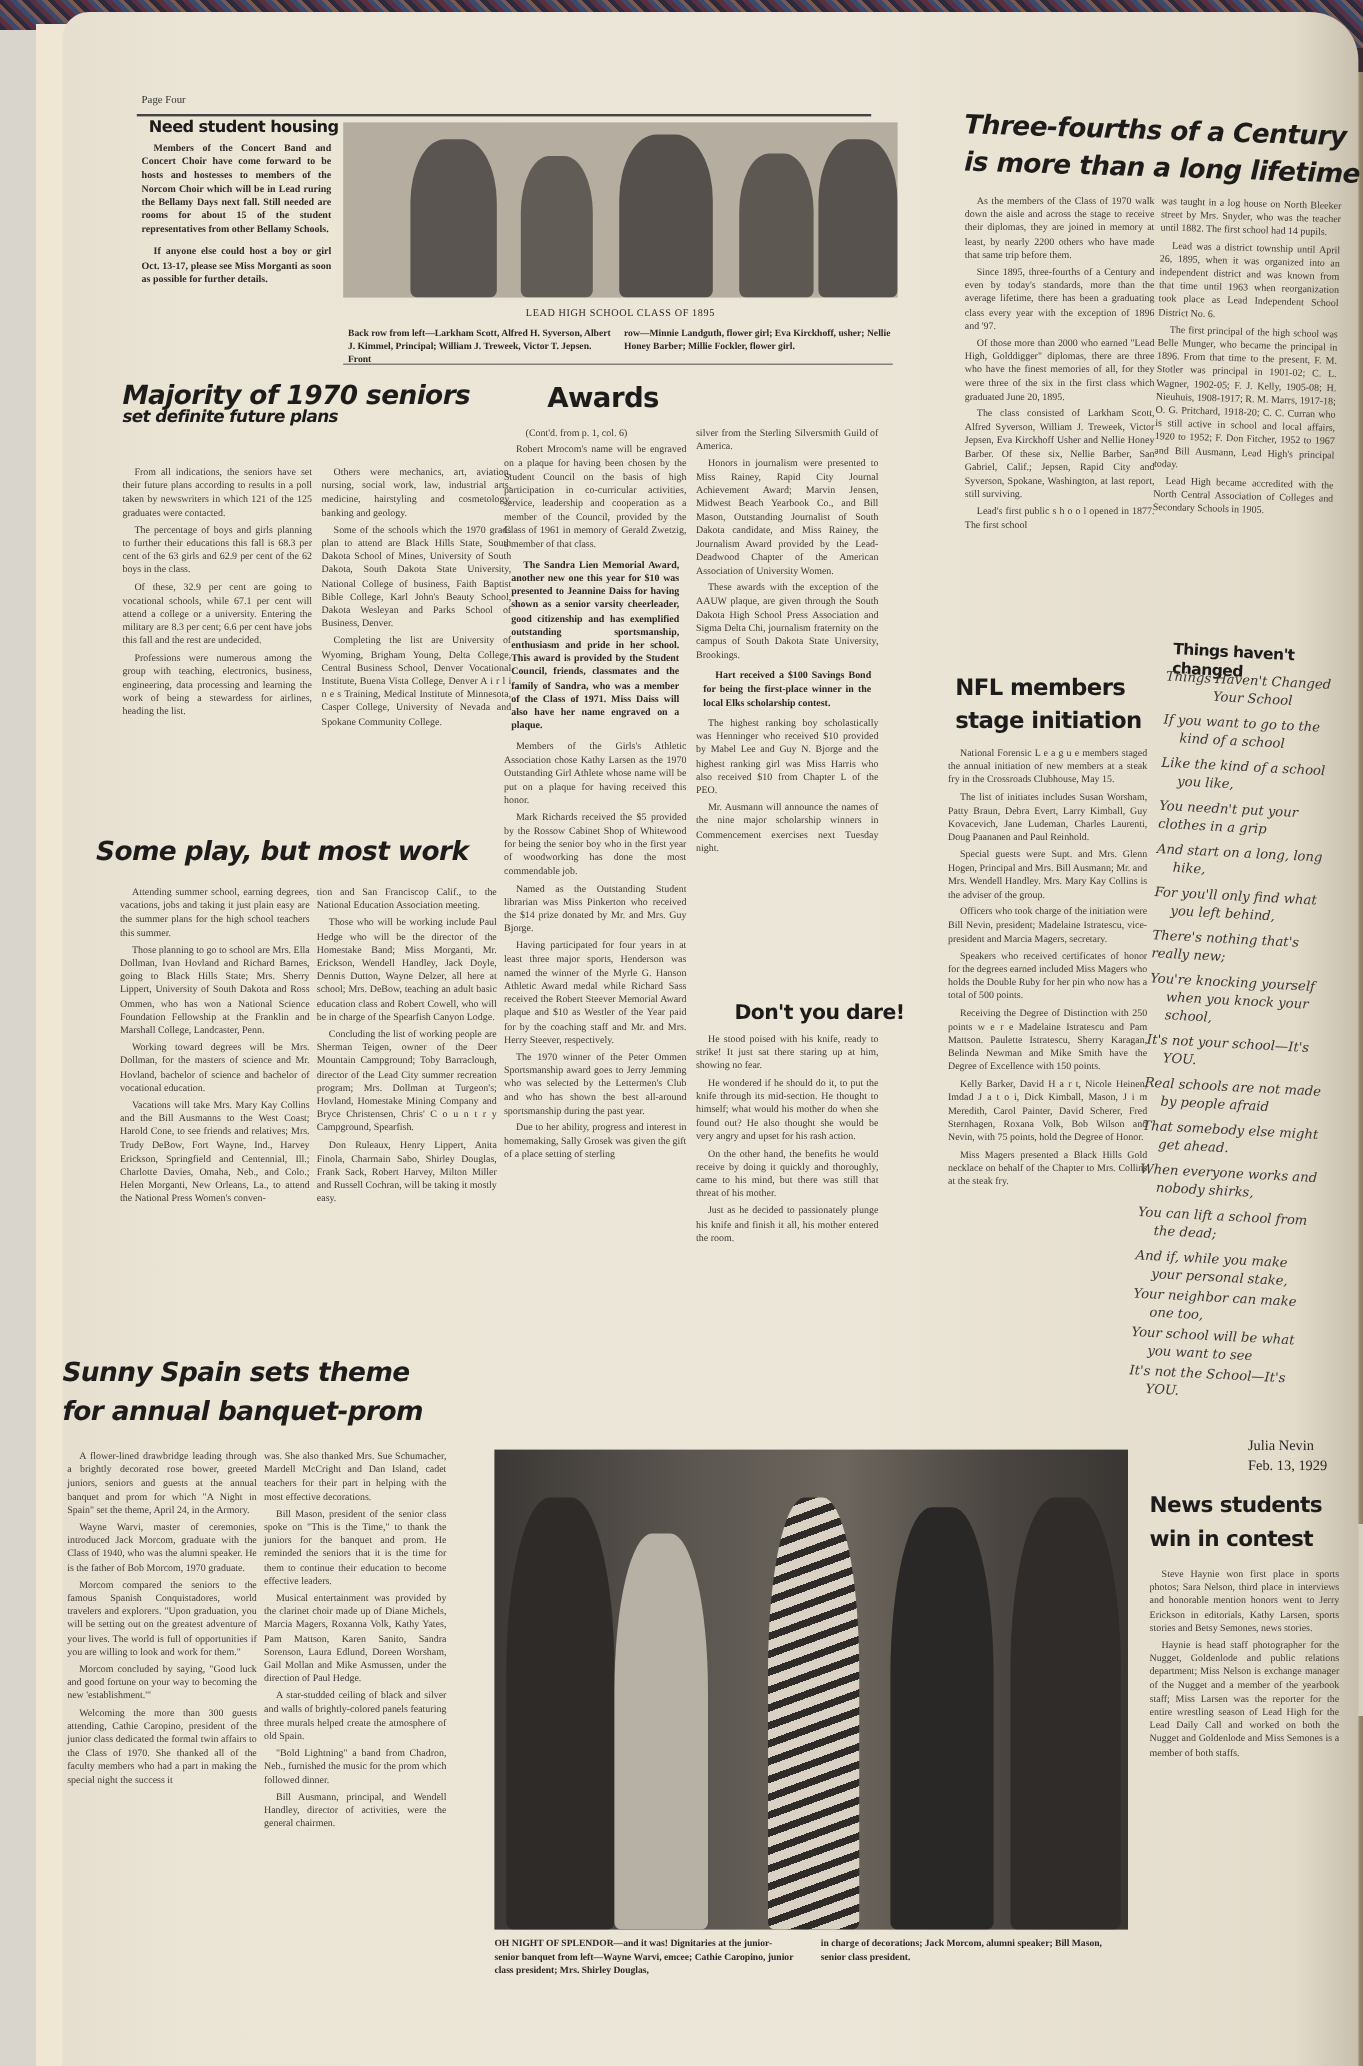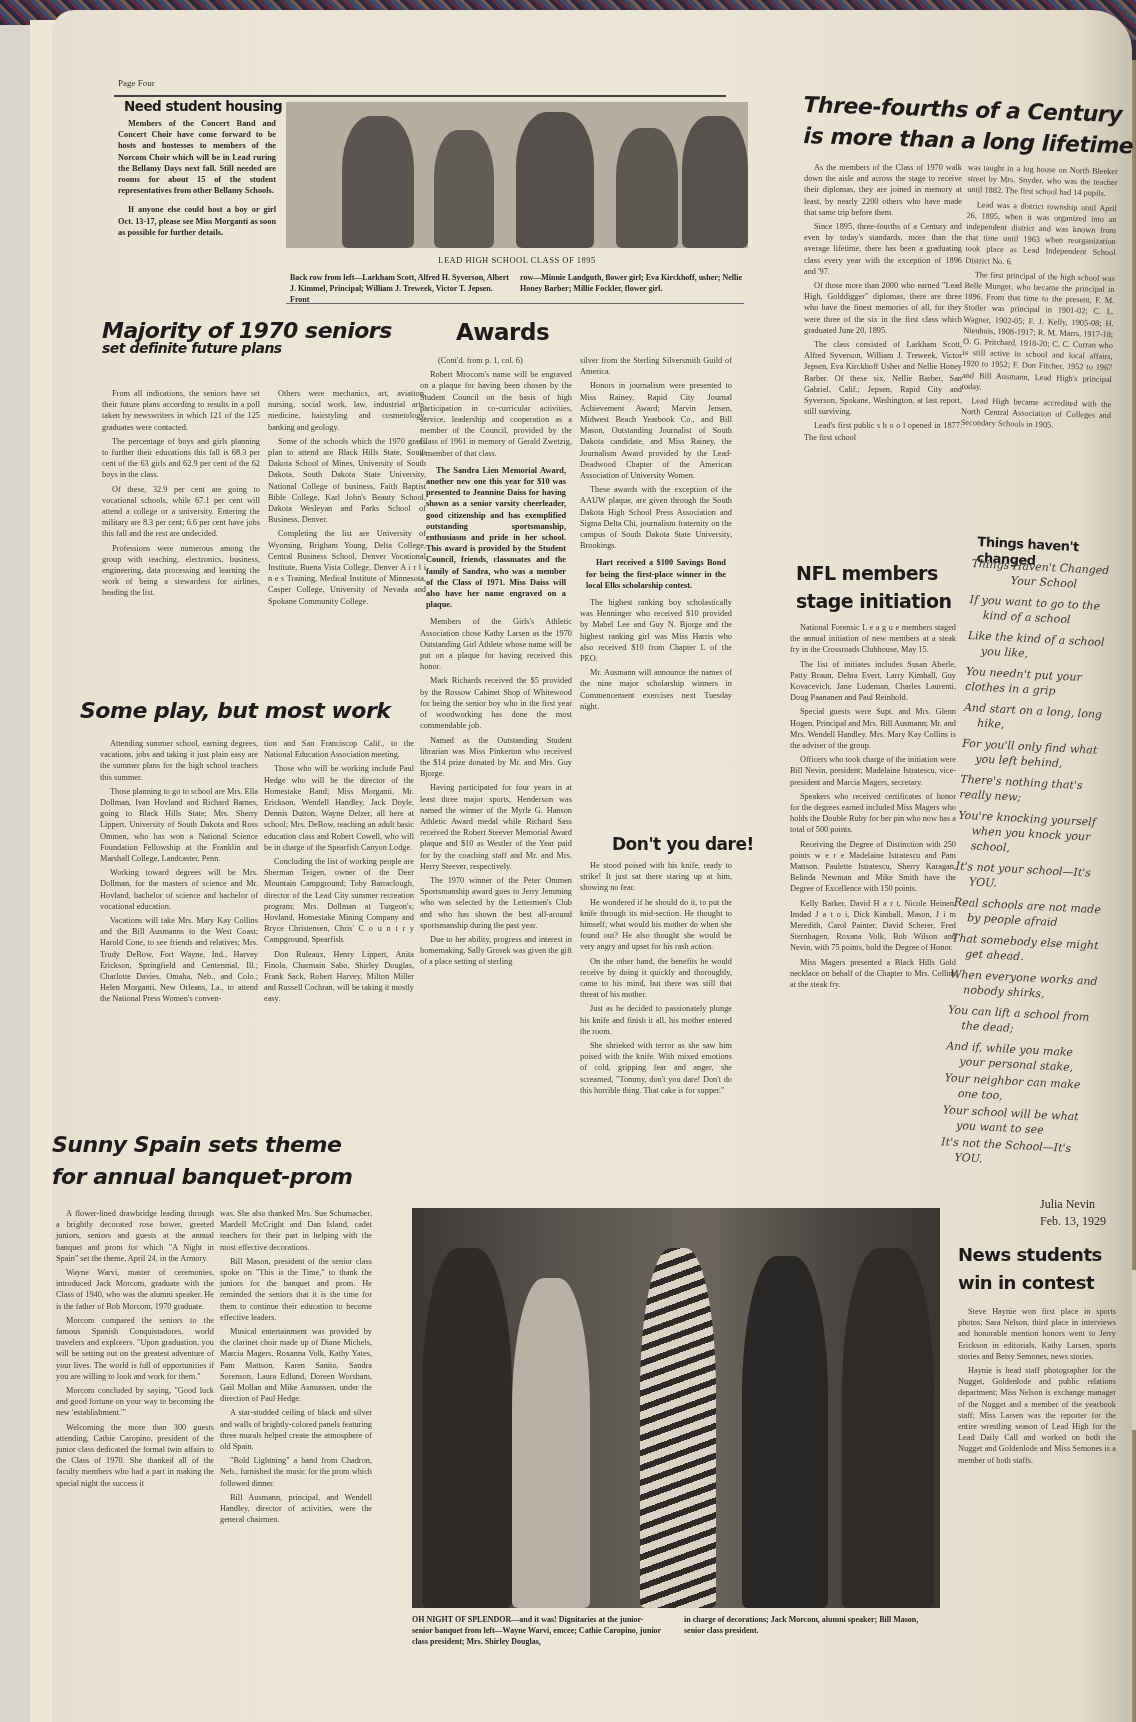--- a/index.html
+++ b/index.html
@@ -120,28 +120,27 @@
   <p style="margin-top:6px">The highest ranking boy scholastically was Henninger who received $10 provided by Mabel Lee and Guy N. Bjorge and the highest ranking girl was Miss Harris who also received $10 from Chapter L of the PEO.</p>
   <p>Mr. Ausmann will announce the names of the nine major scholarship winners in Commencement exercises next Tuesday night.</p>
 </div>
 
 <div class="abs hl" style="left:612px;top:834px;font-size:17px;">Don't you dare!</div>
 <div class="abs col" style="left:580px;top:860px;width:152px;">
   <p>He stood poised with his knife, ready to strike! It just sat there staring up at him, showing no fear.</p>
   <p>He wondered if he should do it, to put the knife through its mid-section. He thought to himself; what would his mother do when she found out? He also thought she would be very angry and upset for his rash action.</p>
   <p>On the other hand, the benefits he would receive by doing it quickly and thoroughly, came to his mind, but there was still that threat of his mother.</p>
   <p>Just as he decided to passionately plunge his knife and finish it all, his mother entered the room.</p>
-  <p>She shrieked with terror as she saw him poised with the knife. With mixed emotions of cold, gripping fear and anger, she screamed, "Tommy, don't you dare! Don't do this horrible thing. That cake is for supper."</p>
 </div>
 
 <div class="abs hl" style="left:796px;top:562px;font-size:19px;">NFL members</div>
 <div class="abs hl" style="left:796px;top:590px;font-size:19px;">stage initiation</div>
 <div class="abs col" style="left:790px;top:622px;width:166px;">
   <p>National Forensic L e a g u e members staged the annual initiation of new members at a steak fry in the Crossroads Clubhouse, May 15.</p>
-  <p>The list of initiates includes Susan Aberle, Patty Braun, Debra Evert, Larry Kimball, Guy Kovacevich, Jane Ludeman, Charles Laurenti, Doug Paananen and Paul Reinhold.</p>
+  <p>The list of initiates includes Susan Worsham, Patty Braun, Debra Evert, Larry Kimball, Guy Kovacevich, Jane Ludeman, Charles Laurenti, Doug Paananen and Paul Reinhold.</p>
   <p>Special guests were Supt. and Mrs. Glenn Hogen, Principal and Mrs. Bill Ausmann; Mr. and Mrs. Wendell Handley. Mrs. Mary Kay Collins is the adviser of the group.</p>
   <p>Officers who took charge of the initiation were Bill Nevin, president; Madelaine Istratescu, vice-president and Marcia Magers, secretary.</p>
   <p>Speakers who received certificates of honor for the degrees earned included Miss Magers who holds the Double Ruby for her pin who now has a total of 500 points.</p>
   <p>Receiving the Degree of Distinction with 250 points w e r e Madelaine Istratescu and Pam Mattson. Paulette Istratescu, Sherry Karagan, Belinda Newman and Mike Smith have the Degree of Excellence with 150 points.</p>
   <p>Kelly Barker, David H a r t, Nicole Heinen, Imdad J a t o i, Dick Kimball, Mason, J i m Meredith, Carol Painter, David Scherer, Fred Sternhagen, Roxana Volk, Bob Wilson and Nevin, with 75 points, hold the Degree of Honor.</p>
   <p>Miss Magers presented a Black Hills Gold necklace on behalf of the Chapter to Mrs. Collins at the steak fry.</p>
 </div>
 
 <div class="abs hl" style="left:978px;top:534px;font-size:13px;transform:rotate(3deg);transform-origin:left top;">Things haven't changed</div>
 <div class="abs poem" style="left:972px;top:556px;width:150px;transform:rotate(3deg);transform-origin:left top;">

